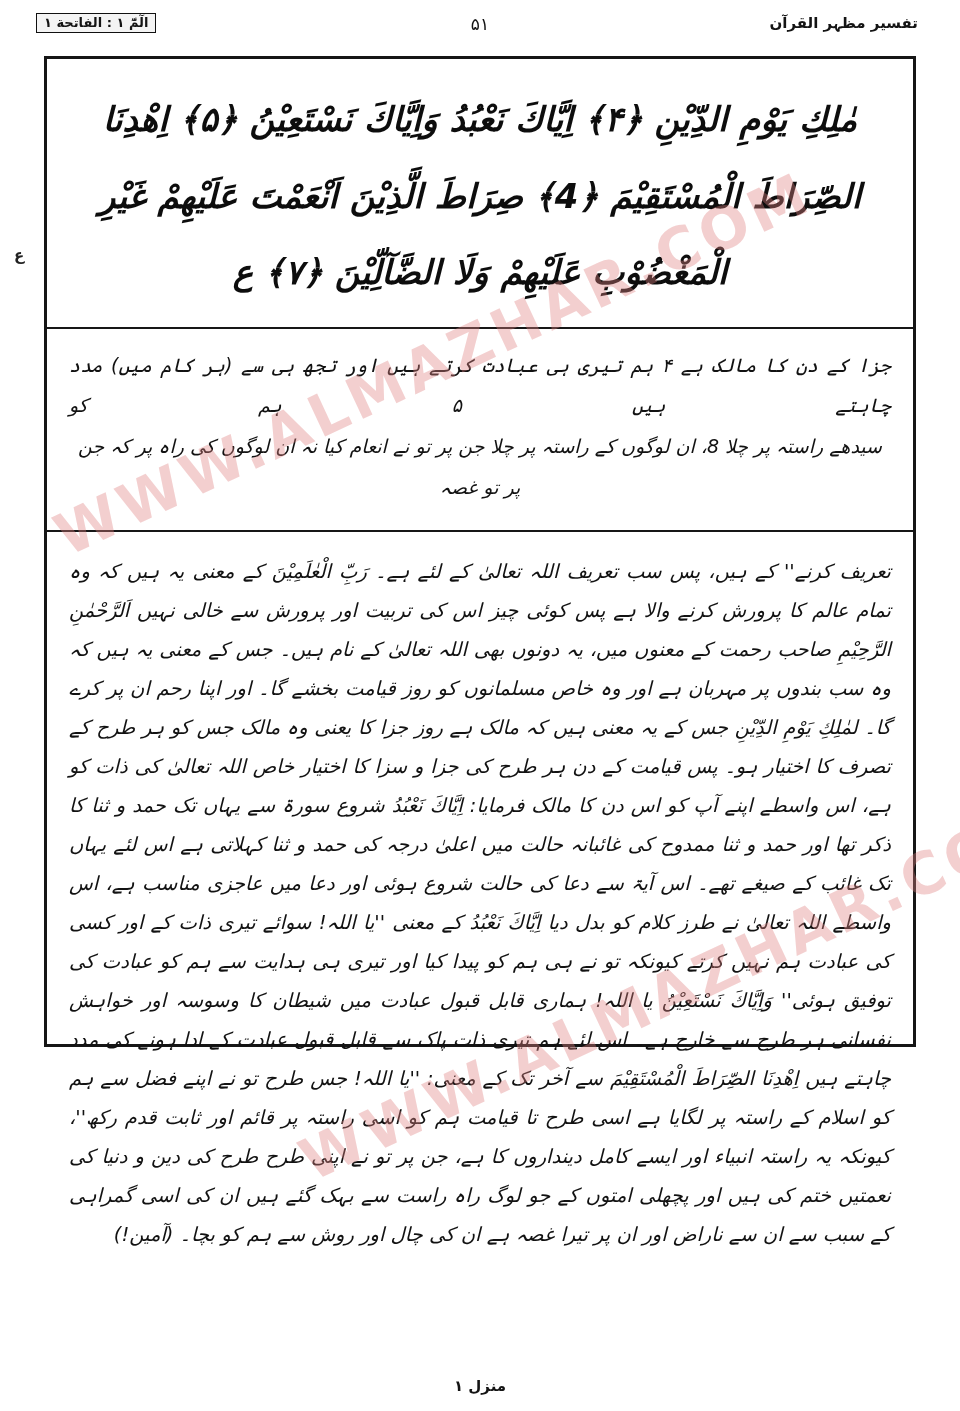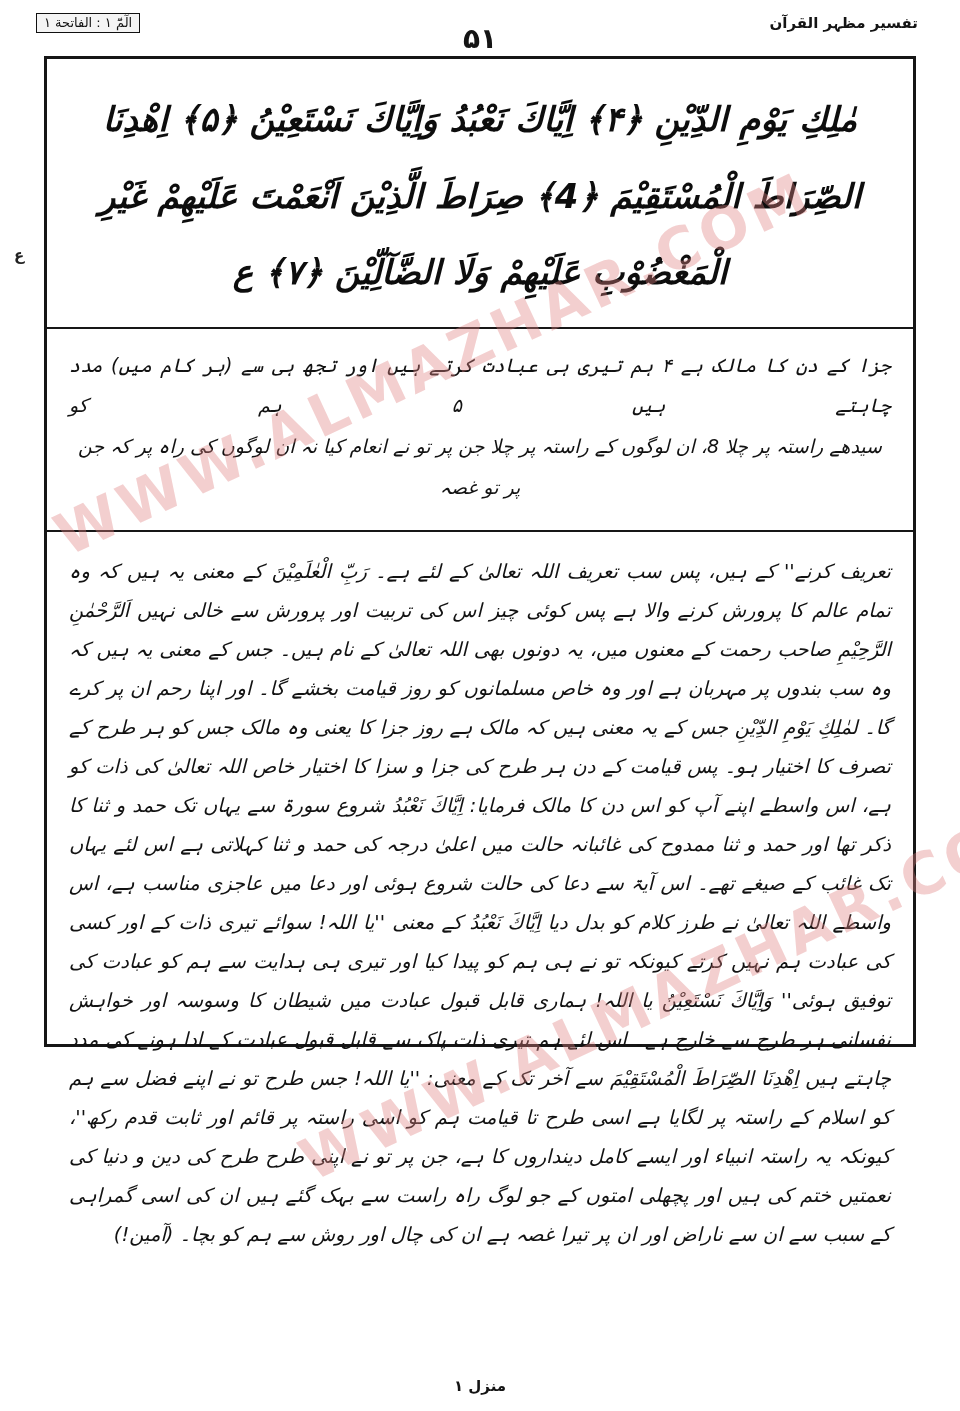--- a/index.html
+++ b/index.html
@@ -15,28 +15,28 @@
   .page { position: absolute; inset: 0; }
 
   
   .header { position: absolute; top: 10px; left: 36px; right: 36px; height: 38px; }
   .book-title {
     position: absolute; right: 6px; top: 4px;
     font-size: 15px; font-weight: bold; letter-spacing: 0.5px;
     direction: rtl;
   }
   .page-number {
-    position: absolute; left: 50%; transform: translateX(-50%); top: 12px;
-    font-size: 28px; font-weight: bold;
+    position: absolute; left: 50%; transform: translateX(-50%); top: 4px;
+    font-size: 17px; font-weight: normal;
   }
   .surah-label {
     position: absolute; left: 0; top: 3px;
     border: 1.5px solid #111;
     padding: 1px 7px 2px;
-    font-size: 13px; font-weight: normal;
+    font-size: 13px; font-weight: bold;
     direction: rtl; white-space: nowrap;
     background: #f4f4f4;
   }
 
   
   .margin-mark {
     position: absolute; left: 14px; top: 246px;
     font-size: 15px; font-weight: bold; color: #222;
   }
 

